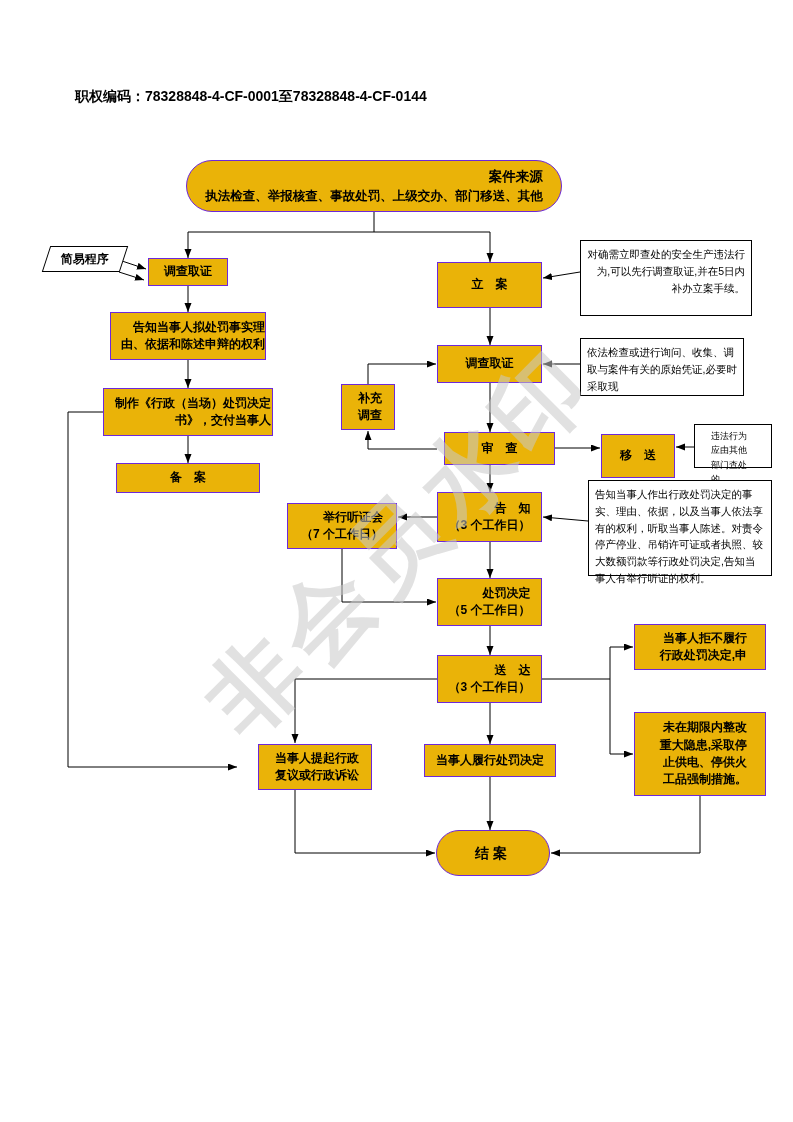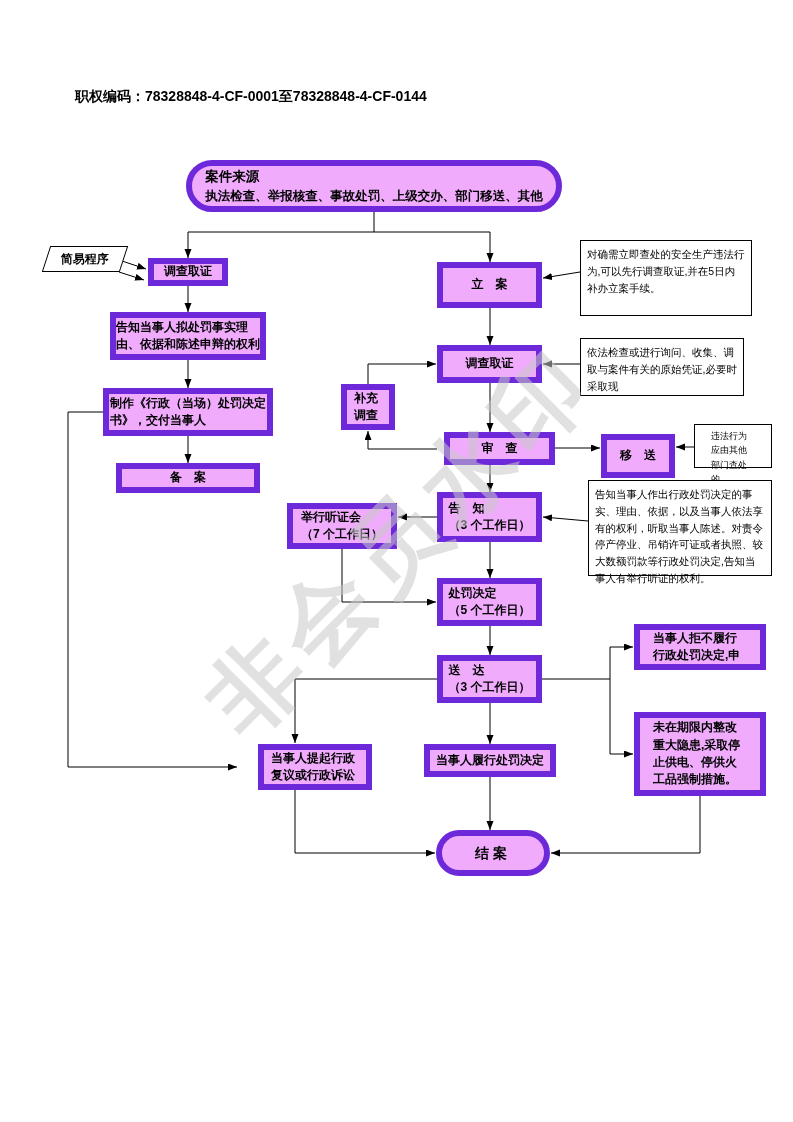--- a/index.html
+++ b/index.html
@@ -2,22 +2,22 @@
 <html><head>
 <meta charset="utf-8">
 <style>
   html,body{margin:0;padding:0;background:#fff;}
   #canvas{
     position:relative;width:793px;height:1122px;margin:0 auto;background:#fff;
     font-family:"Liberation Sans","DejaVu Sans",sans-serif;color:#000;overflow:hidden;
   }
   #svg-lines{position:absolute;left:0;top:0;pointer-events:none;}
   .box{
-    position:absolute;border:6px solid #6d28d9;background:#f0abfc;
-    display:flex;align-items:center;justify-content:center;text-align:left;
+    position:absolute;border:1px solid #6d28d9;background:#eab308;
+    display:flex;align-items:center;justify-content:center;text-align:right;
     font-size:12px;font-weight:bold;line-height:1.45;box-sizing:border-box;
   }
   .stadium{border-radius:26px;}
   .stack span{display:block;}
   .w30{display:inline-block;width:28px;}
   .w86{display:inline-block;width:88px;}
   .w92{display:inline-block;width:94px;}
   .note{
     position:absolute;border:1px solid #000;background:#fff;box-sizing:border-box;
     font-size:10.5px;font-weight:normal;line-height:1.6;text-align:left;padding:5px 6px;
@@ -169,21 +169,21 @@
   <div class="box" style="left:424px;top:744px;width:132px;height:33px;">
     <span>当事人履行处罚决定</span>
   </div>
   <div class="box" style="left:238px;top:744px;width:114px;height:46px;margin-left:20px;">
     <span class="w86">当事人提起行政复议或行政诉讼</span>
   </div>
   <div class="box stadium" style="left:436px;top:830px;width:114px;height:46px;font-size:14px;letter-spacing:4px;">
     <span>结案</span>
   </div>
 
-  <div class="note" style="left:580px;top:240px;width:172px;height:76px;">
+  <div class="note" style="left:580px;top:240px;width:172px;height:76px;text-align:right;">
     <span>对确需立即查处的安全生产违法行为,可以先行调查取证,并在5日内补办立案手续。</span>
   </div>
   <div class="note" style="left:580px;top:338px;width:164px;height:58px;">
     <span>依法检查或进行询问、收集、调取与案件有关的原始凭证,必要时采取现</span>
   </div>
   <div class="note note-small" style="left:694px;top:424px;width:78px;height:44px;">
     <span>违法行为应由其他部门查处的。</span>
   </div>
   <div class="note" style="left:588px;top:480px;width:184px;height:96px;">
     <span>告知当事人作出行政处罚决定的事实、理由、依据，以及当事人依法享有的权利，听取当事人陈述。对责令停产停业、吊销许可证或者执照、较大数额罚款等行政处罚决定,告知当事人有举行听证的权利。</span>

